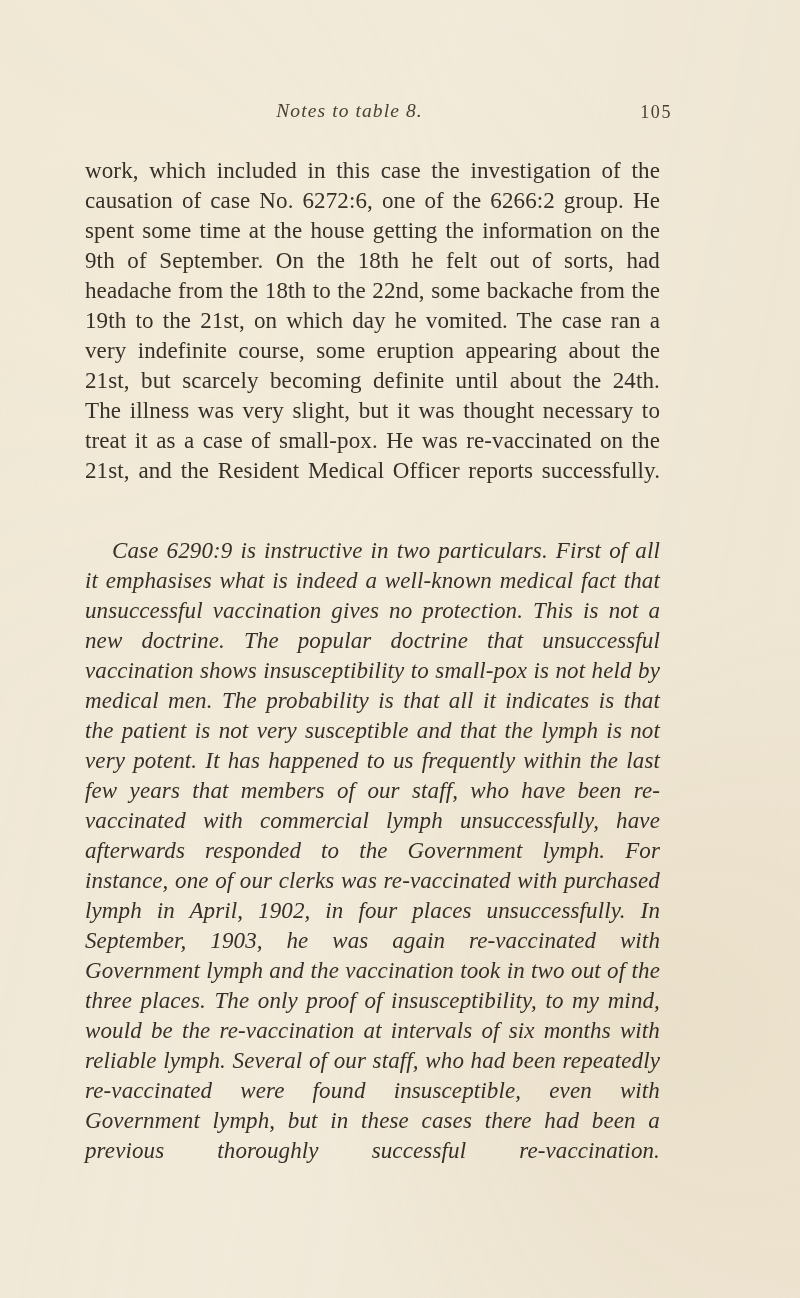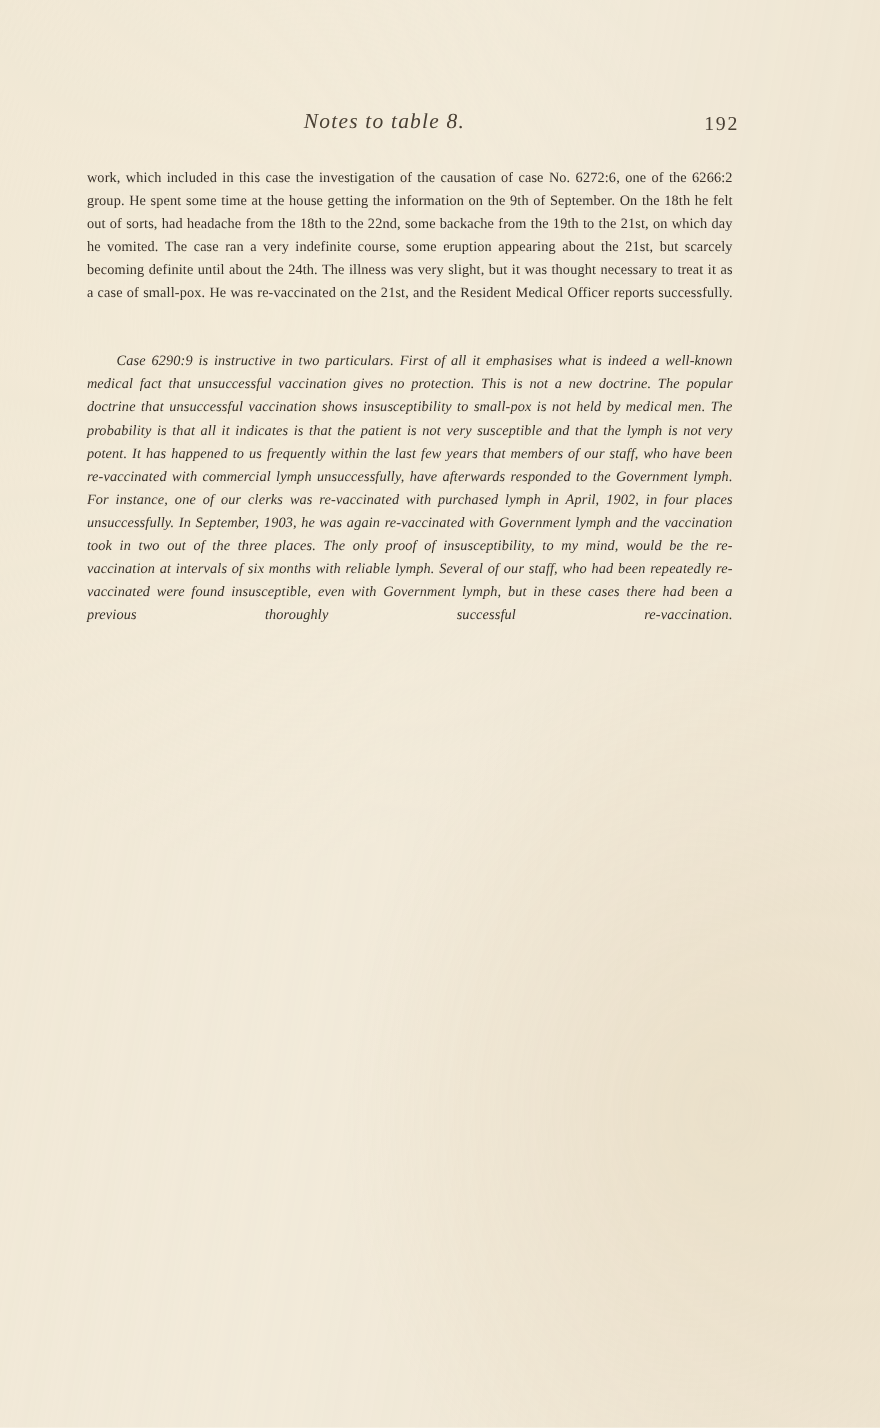--- a/index.html
+++ b/index.html
@@ -71,25 +71,25 @@
     letter-spacing: 1.6px;
     color: #4a4136;
     font-variant-numeric: oldstyle-nums;
   }
 
   
   .body-text {
     margin-top: 6px;
   }
   p.para {
-    margin: 6px;
+    margin: 12px;
     text-align: justify;
     text-justify: inter-word;
-    font-size: 13px;
-    line-height: 21px;
+    font-size: 23px;
+    line-height: 30px;
     letter-spacing: 0.12px;
     word-spacing: 0.4px;
     color: #373029;
     font-variant-numeric: oldstyle-nums;
     hyphens: none;
   }
   p.para + p.para {
     margin-top: 20px;
   }
   p.indent {
@@ -108,21 +108,21 @@
 </style>
 </head>
 <body>
 
 <div class="page">
 
   <div class="content">
 
     <div class="running-head">
       <div class="head-title">Notes to table 8.</div>
-      <div class="head-folio">192</div>
+      <div class="head-folio">105</div>
     </div>
 
     <div class="body-text">
       <p class="para" id="p0">work, which included in this case the investigation of the causation of case No. 6272:6, one of the 6266:2 group.  He spent some time at the house getting the information on the 9th of September.  On the 18th he felt out of sorts, had headache from the 18th to the 22nd, some backache from the 19th to the 21st, on which day he vomited.  The case ran a very indefinite course, some eruption appearing about the 21st, but scarcely becoming definite until about the 24th. The illness was very slight, but it was thought necessary to treat it as a case of small-pox.  He was re-vaccinated on the 21st, and the Resident Medical Officer reports successfully.</p>
       <p class="para indent" id="p1">Case 6290:9 is instructive in two particulars.  First of all it emphasises what is indeed a well-known medical fact that unsuccessful vaccination gives no protection.  This is not a new doctrine.  The popular doctrine that unsuccessful vaccination shows insusceptibility to small-pox is not held by medical men.  The probability is that all it indicates is that the patient is not very susceptible and that the lymph is not very potent.  It has happened to us frequently within the last few years that members of our staff, who have been re-vaccinated with commercial lymph unsuccessfully, have afterwards responded to the Government lymph.  For instance, one of our clerks was re-vaccinated with purchased lymph in April, 1902, in four places unsuccessfully.  In September, 1903, he was again re-vaccinated with Government lymph and the vaccination took in two out of the three places.  The only proof of insusceptibility, to my mind, would be the re-vaccination at intervals of six months with reliable lymph.  Several of our staff, who had been repeatedly re-vaccinated were found insusceptible, even with Government lymph, but in these cases there had been a previous thoroughly successful re-vaccination.</p>
     </div>
 
   </div>
 
   <div class="paper-grain"></div>

